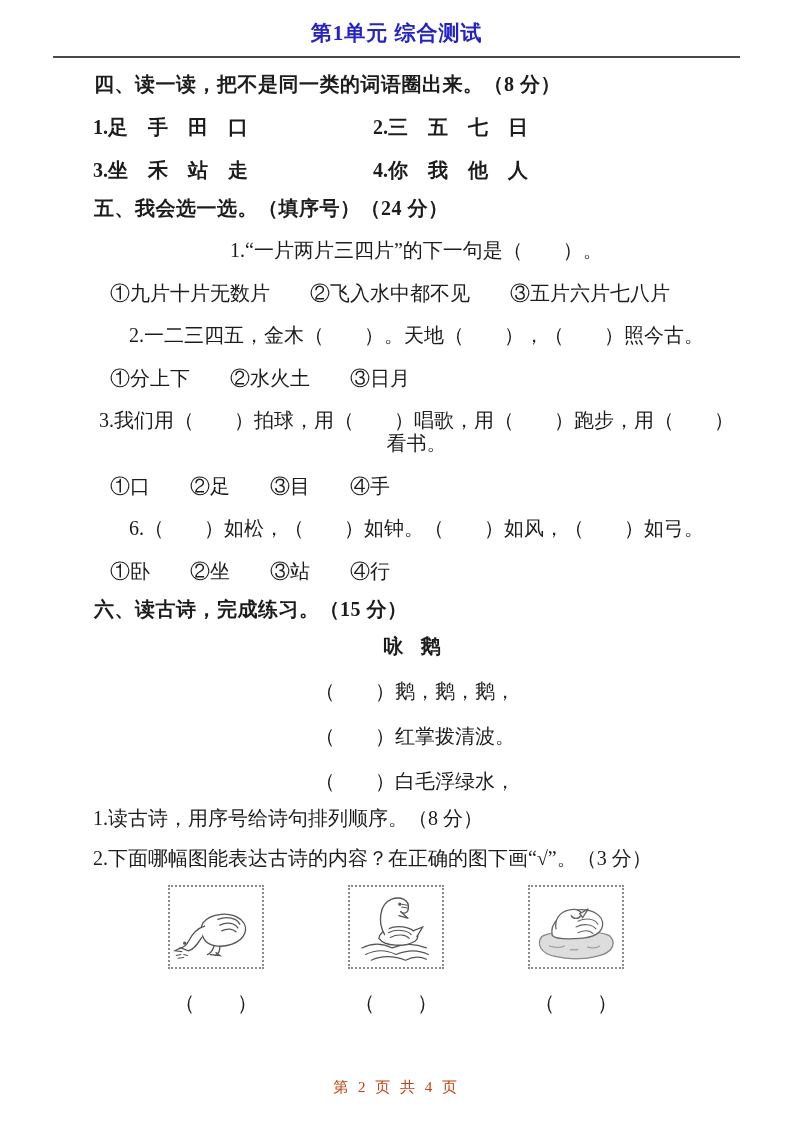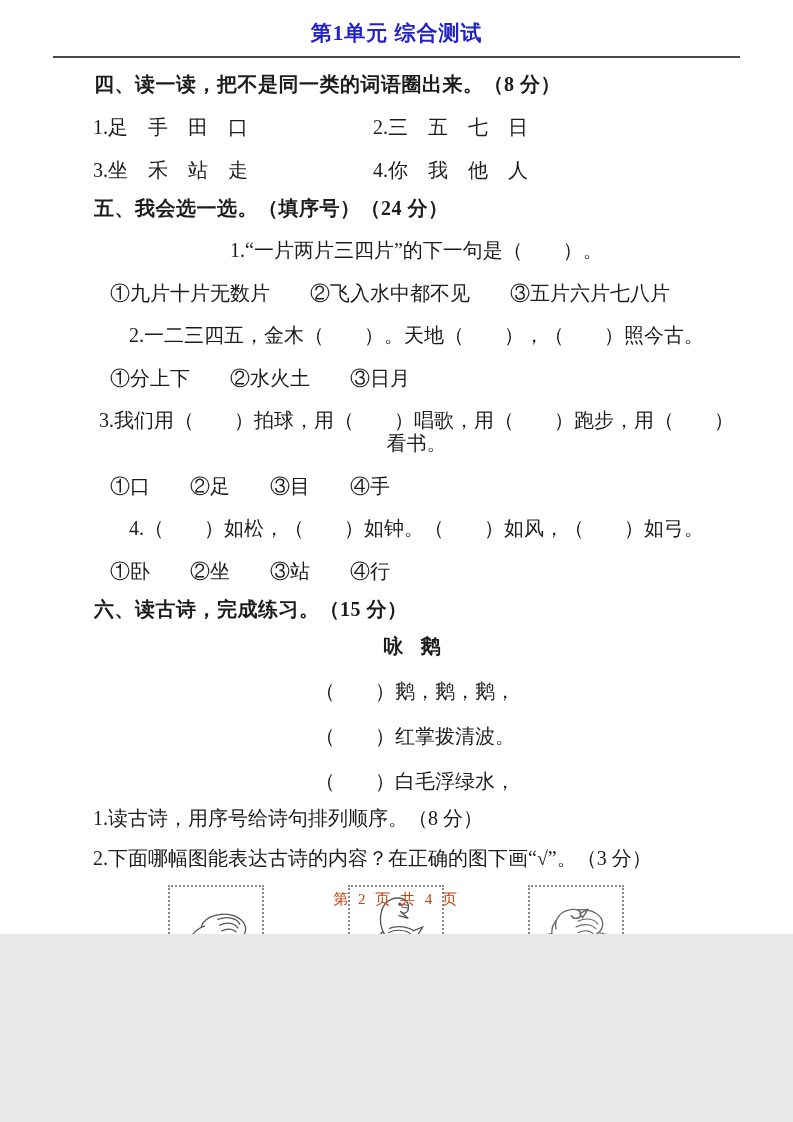--- a/index.html
+++ b/index.html
@@ -1,20 +1,20 @@
 <!DOCTYPE html>
 <html><head>
 <meta charset="utf-8">
 <style>
   * { box-sizing: border-box; }
   html, body { margin: 0; padding: 0; background: #e8e8e8; }
   .page {
     position: relative;
     width: 793px;
-    height: 934px;
+    height: 1122px;
     margin: 0 auto;
     background: #ffffff;
     font-family: "Liberation Serif", "DejaVu Serif", serif;
     color: #1c1c1c;
     overflow: hidden;
   }
   .content { padding: 0 53px; }
   .doc-title {
     padding-top: 21px;
     text-align: center;
@@ -37,21 +37,21 @@
     letter-spacing: 0.5px;
     margin-left: 41px;
   }
   .word-row {
     display: flex;
     margin-top: 20px;
     margin-left: 40px;
     font-size: 20px;
     line-height: 23px;
   }
-  .word-col { width: 280px; }
+  .word-col { width: 280px; font-weight: bold; }
   .q-line {
     margin-top: 19px;
     margin-left: 40px;
     font-size: 20px;
     line-height: 23px;
     text-align: center;
   }
   .opt-line {
     margin-top: 20px;
     margin-left: 57px;
@@ -135,21 +135,21 @@
       <div class="word-col">4.你　我　他　人</div>
     </div>
 
     <div class="sec-heading">五、我会选一选。（填序号）（24 分）</div>
     <div class="q-line">1.“一片两片三四片”的下一句是（　　）。</div>
     <div class="opt-line">①九片十片无数片　　②飞入水中都不见　　③五片六片七八片</div>
     <div class="q-line">2.一二三四五，金木（　　）。天地（　　），（　　）照今古。</div>
     <div class="opt-line">①分上下　　②水火土　　③日月</div>
     <div class="q-line">3.我们用（　　）拍球，用（　　）唱歌，用（　　）跑步，用（　　）看书。</div>
     <div class="opt-line">①口　　②足　　③目　　④手</div>
-    <div class="q-line">4.（　　）如松，（　　）如钟。（　　）如风，（　　）如弓。</div>
+    <div class="q-line">6.（　　）如松，（　　）如钟。（　　）如风，（　　）如弓。</div>
     <div class="opt-line">①卧　　②坐　　③站　　④行</div>
 
     <div class="sec-heading">六、读古诗，完成练习。（15 分）</div>
     <div class="poem">
       <div class="poem-title">咏 鹅</div>
       <div class="poem-line">（　　）鹅，鹅，鹅，</div>
       <div class="poem-line">（　　）红掌拨清波。</div>
       <div class="poem-line">（　　）白毛浮绿水，</div>
     </div>
     <div class="sub-q">1.读古诗，用序号给诗句排列顺序。（8 分）</div>

